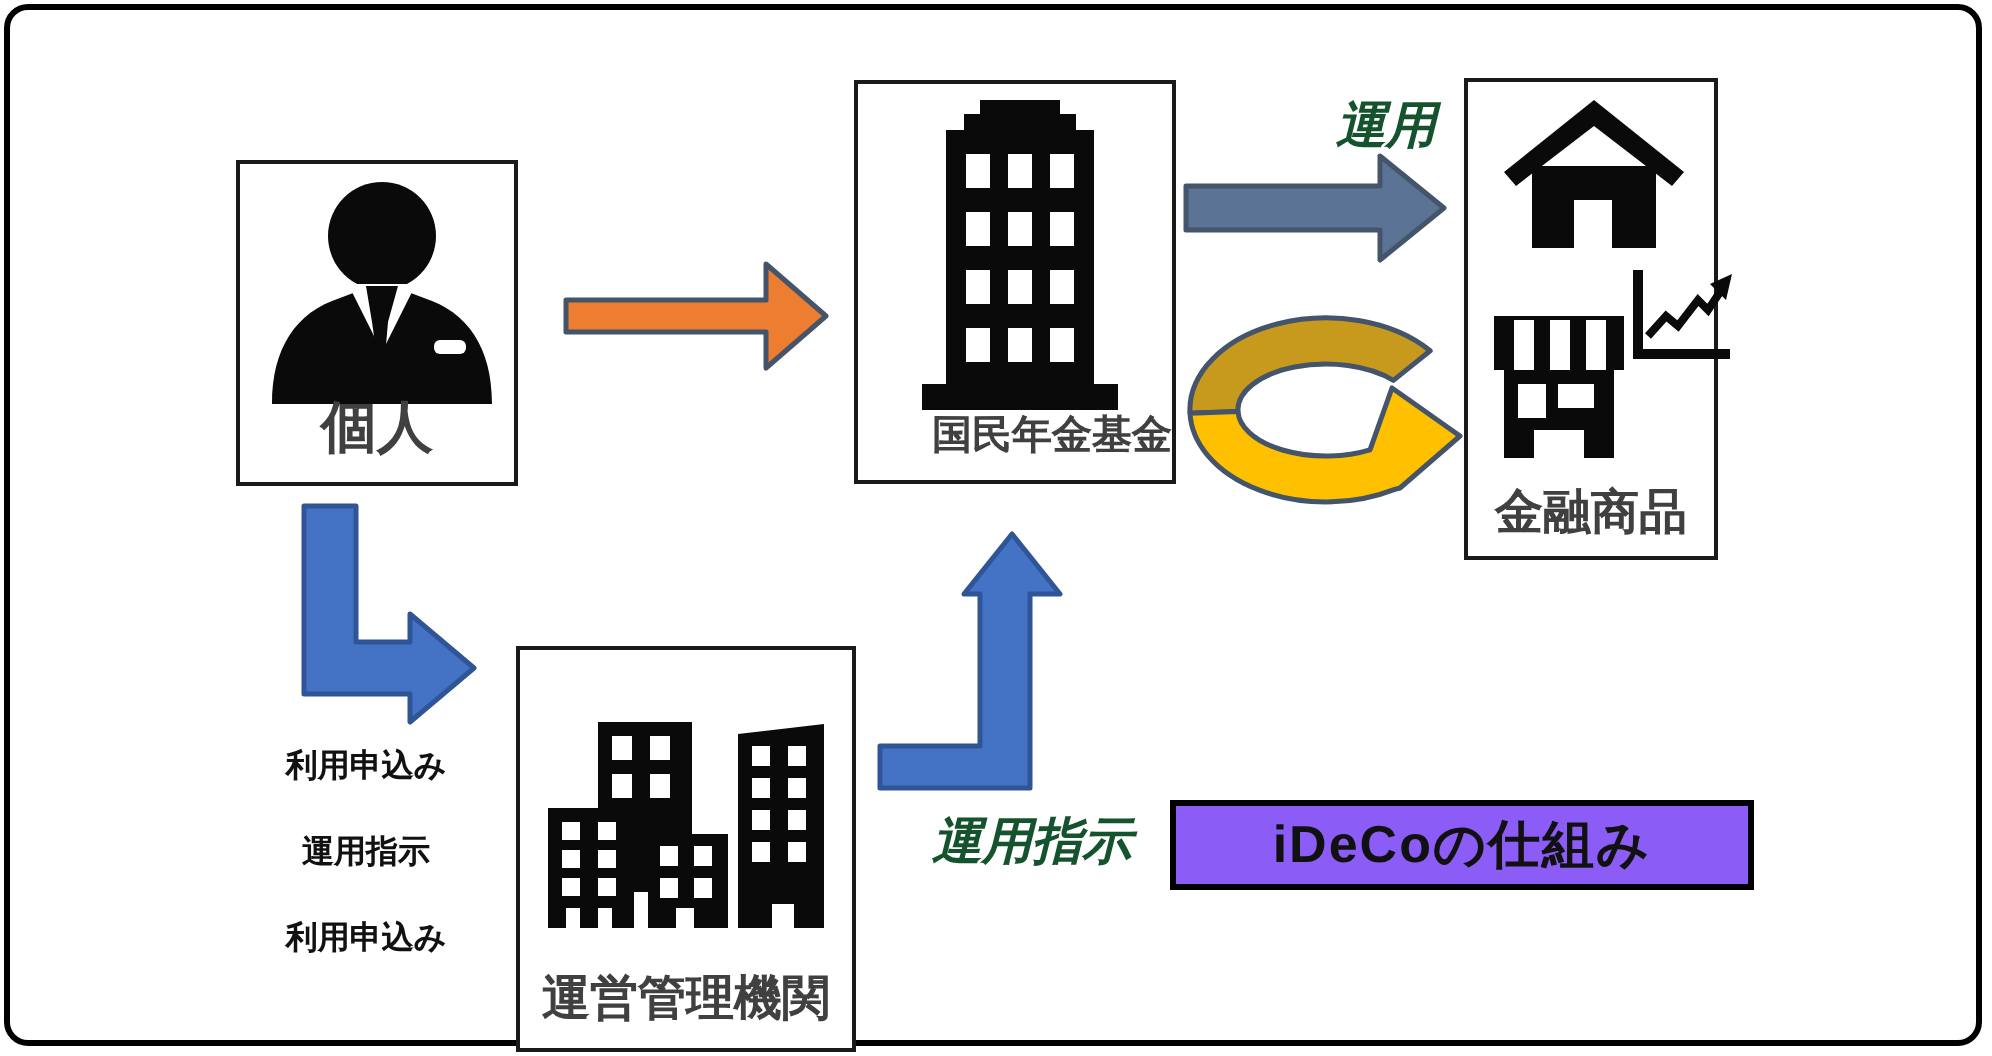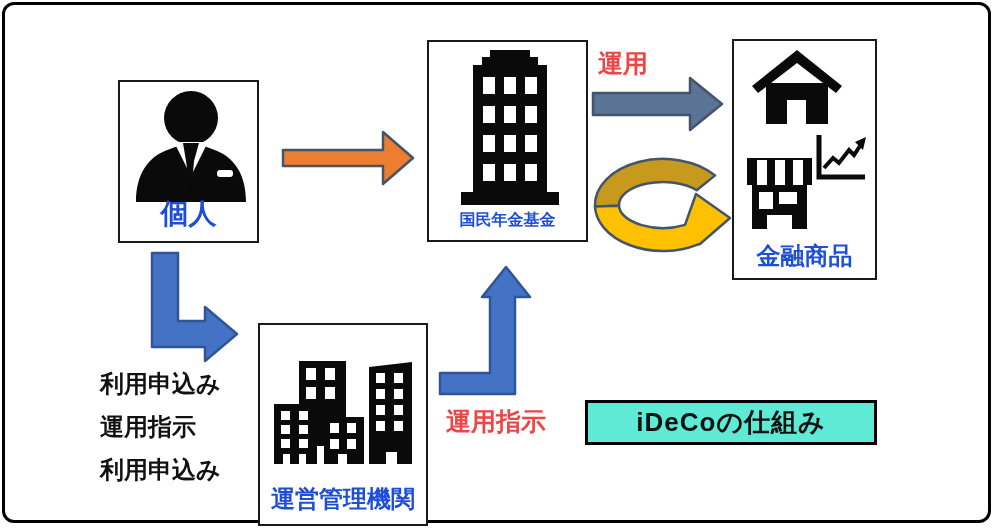--- a/index.html
+++ b/index.html
@@ -9,34 +9,34 @@
   }
   .frame{
     position:absolute;left:2px;top:2px;width:989px;height:521px;
     border:3px solid #000;border-radius:12px;box-sizing:border-box;
   }
   .node{
     position:absolute;background:#fff;border:2px solid #1a1a1a;box-sizing:border-box;
   }
   .node-label{
     position:absolute;left:0;right:0;text-align:center;
-    font-weight:bold;color:#1d4ed8;white-space:nowrap;
+    font-weight:bold;color:#404040;white-space:nowrap;
   }
   .arrow-label{
-    position:absolute;text-align:left;font-weight:bold;font-size:25px;
-    color:#ef4444;white-space:nowrap;line-height:26px;
+    position:absolute;text-align:right;font-weight:bold;font-size:25px;
+    color:#14532d;white-space:nowrap;line-height:26px;font-style:italic;
   }
   .label-stack{
-    position:absolute;left:100px;top:369px;width:166px;text-align:left;
-    font-weight:bold;font-size:24px;color:#111;
+    position:absolute;left:100px;top:369px;width:166px;text-align:center;
+    font-weight:bold;font-size:16px;color:#111;
   }
   .label-stack .line{line-height:30px;margin-bottom:13px;white-space:nowrap;}
   .title-box{
     position:absolute;left:585px;top:400px;width:292px;height:45px;
-    border:3px solid #000;box-sizing:border-box;background:#5eead4;
+    border:3px solid #000;box-sizing:border-box;background:#8b5cf6;
     display:flex;align-items:center;justify-content:center;
     font-weight:bold;font-size:26px;color:#111;letter-spacing:1px;
   }
   svg{position:absolute;overflow:visible;}
 </style>
 </head>
 <body>
 
 <div id="stage">
 
@@ -67,24 +67,24 @@
           <rect x="44" y="56" width="12" height="17"></rect>
           <rect x="65" y="56" width="12" height="17"></rect>
         <rect x="23" y="85" width="12" height="17"></rect>
           <rect x="44" y="85" width="12" height="17"></rect>
           <rect x="65" y="85" width="12" height="17"></rect>
         <rect x="23" y="114" width="12" height="17"></rect>
           <rect x="44" y="114" width="12" height="17"></rect>
           <rect x="65" y="114" width="12" height="17"></rect>
       </g>
     </svg>
-    <div class="node-label" style="bottom:9px;font-size:16px;">国民年金基金</div>
+    <div class="node-label" style="bottom:9px;font-size:20px;text-align:right;">国民年金基金</div>
   </div>
 
-  <div class="node" style="left:732px;top:39px;width:145px;height:241px;">
+  <div class="node" style="left:732px;top:39px;width:127px;height:241px;">
     <svg style="left:18px;top:9px;" width="90" height="74" viewBox="0 0 90 74">
       <polygon points="45,0 90,36 84,43 45,13 6,43 0,36" fill="#0a0a0a"></polygon>
       <rect x="14" y="33" width="62" height="41" fill="#0a0a0a"></rect>
       <rect x="35" y="50" width="19" height="24" fill="#ffffff"></rect>
     </svg>
     <svg style="left:12px;top:117px;" width="67" height="83" viewBox="0 0 67 83">
       <rect x="1" y="0" width="65" height="27" fill="#0a0a0a"></rect>
       <rect x="11" y="2" width="10" height="25" fill="#ffffff"></rect>
       <rect x="29" y="2" width="10" height="25" fill="#ffffff"></rect>
       <rect x="47" y="2" width="10" height="25" fill="#ffffff"></rect>

